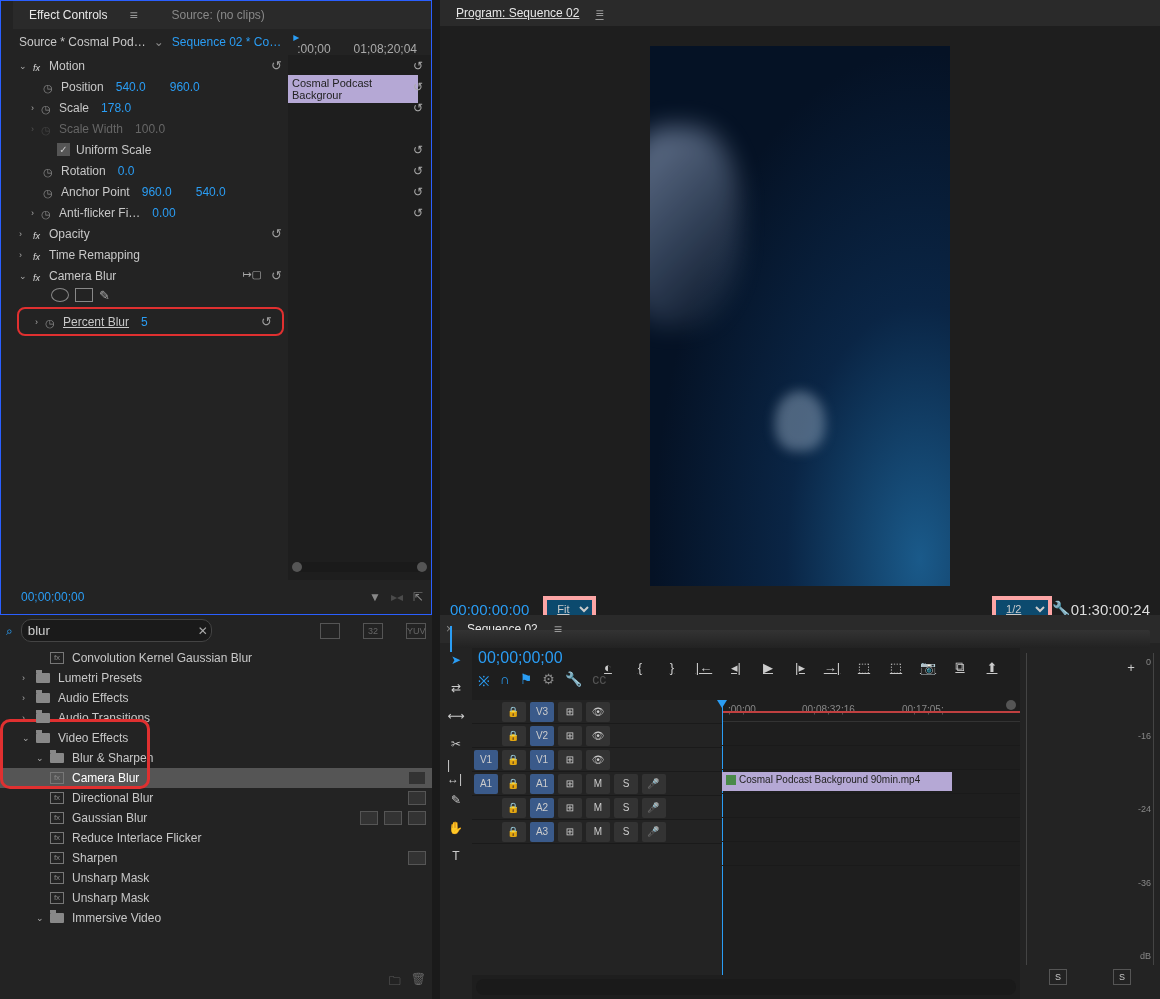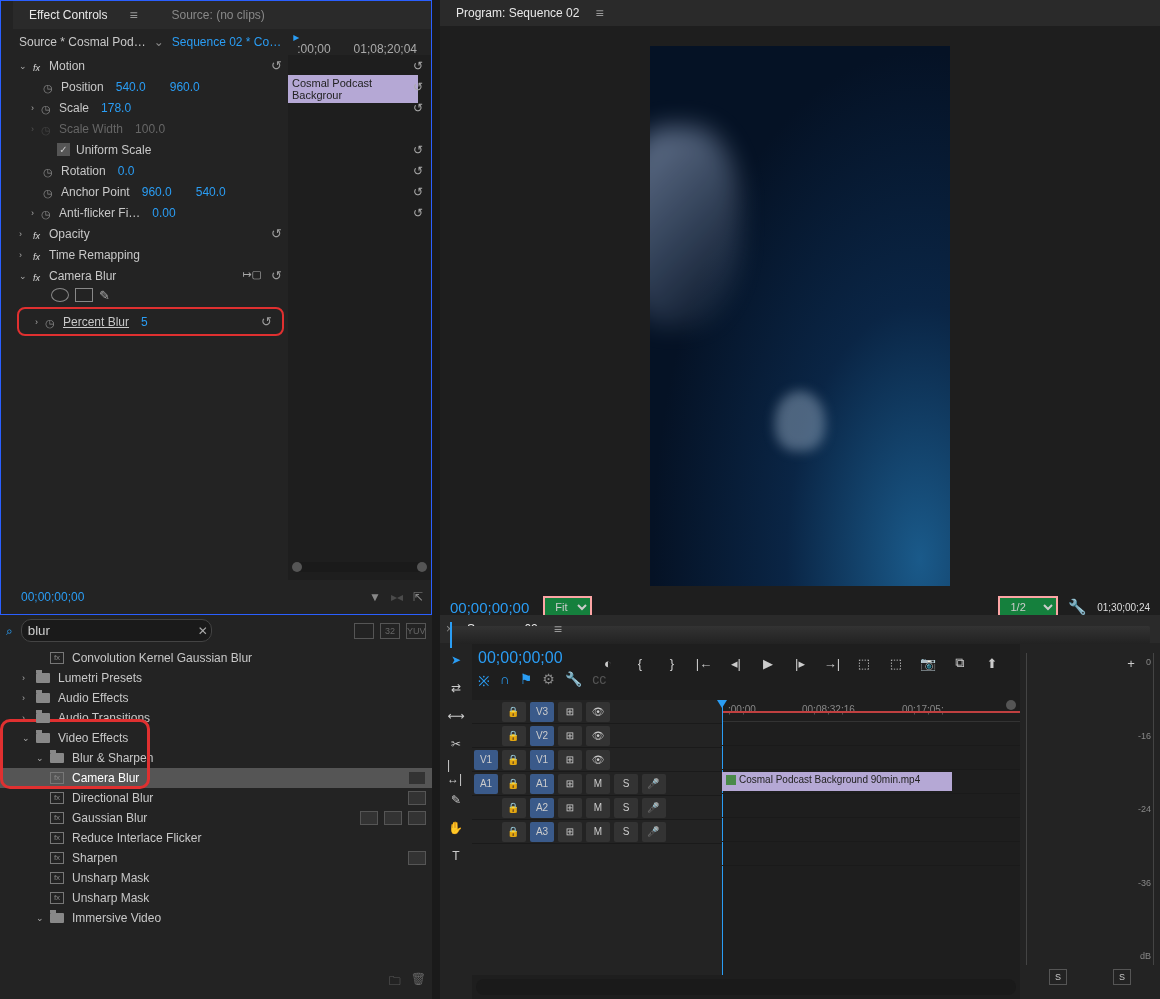--- a/index.html
+++ b/index.html
@@ -33,45 +33,45 @@
 .reset { position:absolute; right:6px; top:3px; opacity:.7; cursor:pointer; }
 .reset::before { content:"↺"; font-size:13px; color:#ccc; }
 .chk { width:13px; height:13px; background:#555; display:inline-block; margin-right:6px; text-align:center; line-height:13px; font-size:10px; }
 .masks { display:flex; gap:6px; padding:2px 38px; }
 .mask-btn { width:18px; height:14px; border:1px solid #888; display:inline-block; }
 .mask-btn.oval { border-radius:50%; }
 .hl { border:2px solid #e03030; border-radius:8px; padding:2px 4px; margin:2px 4px; }
 .ec-foot { height:34px; display:flex; align-items:center; padding:0 8px; justify-content:space-between; background:#232323; }
 .tc { color:#2a9df4; }
 
-.prog { flex:1; margin-left:8px; display:flex; flex-direction:column; background:#1e1e1e; }
+.prog { flex:1; margin-left:8px; display:flex; flex-direction:column; background:#1e1e1e;text-decoration:underline; }
 .prog-head { background:#2a2a2a; padding:0 6px; height:28px; display:flex; align-items:center; }
 .monitor { flex:1; display:flex; align-items:center; justify-content:center; background:#1e1e1e; position:relative; }
 .mon-img { width:300px; height:540px; background:radial-gradient(ellipse at 90% 95%, #1a5a8a 0%, #0a2545 35%, #051225 70%); position:relative; overflow:hidden; margin-top:20px; }
 .mon-img::before { content:""; position:absolute; top:15%; left:-10%; width:120px; height:200px; background:linear-gradient(135deg, rgba(200,220,255,.5), transparent); filter:blur(12px); border-radius:40%; }
 .mon-img::after { content:""; position:absolute; bottom:25%; left:50%; transform:translateX(-50%); width:50px; height:60px; background:rgba(180,200,220,.4); border-radius:50% 50% 40% 40%; filter:blur(6px); }
 .prog-ctrl { padding:6px 10px; }
 .prog-tc { display:flex; align-items:center; gap:14px; padding:4px 0; }
-.prog-tc select { background:#15803d; border:2px solid #fca5a5; color:#ccc; padding:2px 6px; font-size:11px; }
-.prog-tc-right { margin-left:auto; display:flex; align-items:center; gap:10px; }
-.prog-tc-right .big { font-size:10px; color:#ddd; }
+.prog-tc select { background:#0c4a6e; border:4px solid #fca5a5; color:#ccc; padding:2px 6px; font-size:11px; }
+.prog-tc-right { margin-left:auto; display:flex; align-items:center; }
+.prog-tc-right .big { font-size:15px; color:#ddd; }
 .wrench { font-size:15px; color:#ccc; }
 .scrub { height:18px; margin:4px 0; background:linear-gradient(#333,#222); position:relative; border-radius:2px; }
 .scrub::before { content:""; position:absolute; left:0; top:-4px; bottom:-4px; width:2px; background:#2a9df4; }
 .trans-btns { display:flex; justify-content:center; gap:14px; padding:6px; align-items:center; position:relative; }
 .trans-btns span { width:18px; height:18px; display:flex; align-items:center; justify-content:center; color:#ccc; cursor:pointer; font-size:13px; }
 .trans-btns .plus { position:absolute; right:10px; }
 
 .bot { display:flex; height:384px; }
 .effects { width:432px; display:flex; flex-direction:column; background:#232323; }
 .eff-head { display:flex; align-items:center; padding:4px 6px; justify-content:space-between; background:#2a2a2a; }
 .eff-search { display:flex; align-items:center; padding:4px 6px; gap:8px; background:#232323; }
 .eff-search input { background:#1a1a1a; border:1px solid #444; color:#ccc; padding:3px 6px; flex:0 0 180px; outline:none; border-radius:10px; }
 .eff-search .x { margin-left:-22px; color:#aaa; cursor:pointer; }
-.eff-icons { display:flex; gap:6px; margin-left:auto;padding-left:44px; }
+.eff-icons { display:flex; gap:23px; margin-left:auto;padding-left:44px; }
 .eff-icons span { width:20px; height:16px; border:1px solid #555; display:inline-block; line-height:14px; text-align:center; font-size:9px; color:#666; }
 .eff-tree { flex:1; overflow:auto; padding:2px 0; }
 .eff-row { display:flex; align-items:center; padding:3px 6px; gap:4px; cursor:pointer; }
 .eff-row.sel { background:#555; color:#fff; }
 .eff-row .ind { display:inline-block; }
 .folder-icon { width:14px; height:10px; background:#888; border-radius:1px; display:inline-block; margin-right:4px; position:relative; }
 .folder-icon::before { content:""; position:absolute; top:-3px; left:0; width:6px; height:3px; background:#888; }
 .fx-icon { width:14px; height:12px; border:1px solid #777; display:inline-block; margin-right:4px; line-height:10px; text-align:center; font-size:8px; color:#888; }
 .fx-icon::before { content:"fx"; }
 .badges { margin-left:auto; display:flex; gap:6px; }

